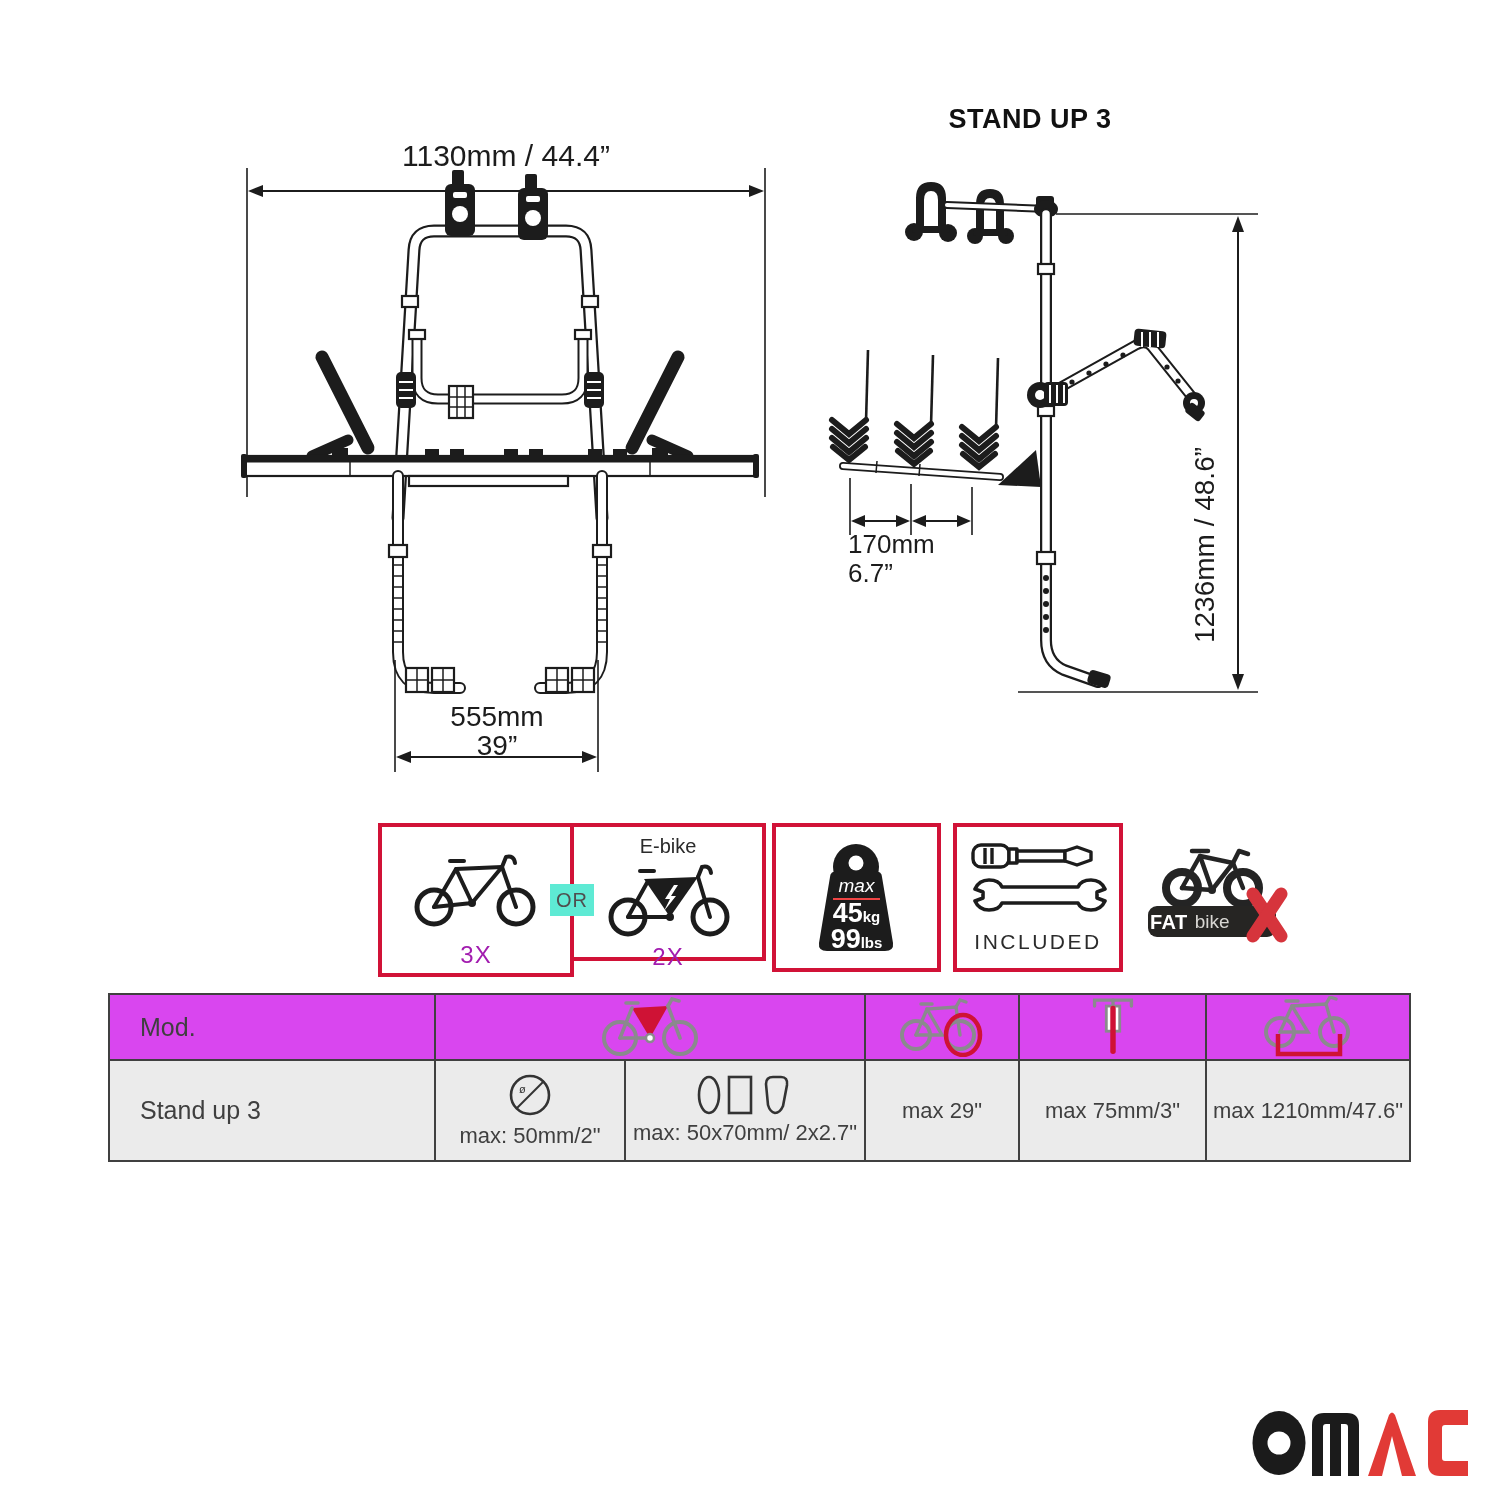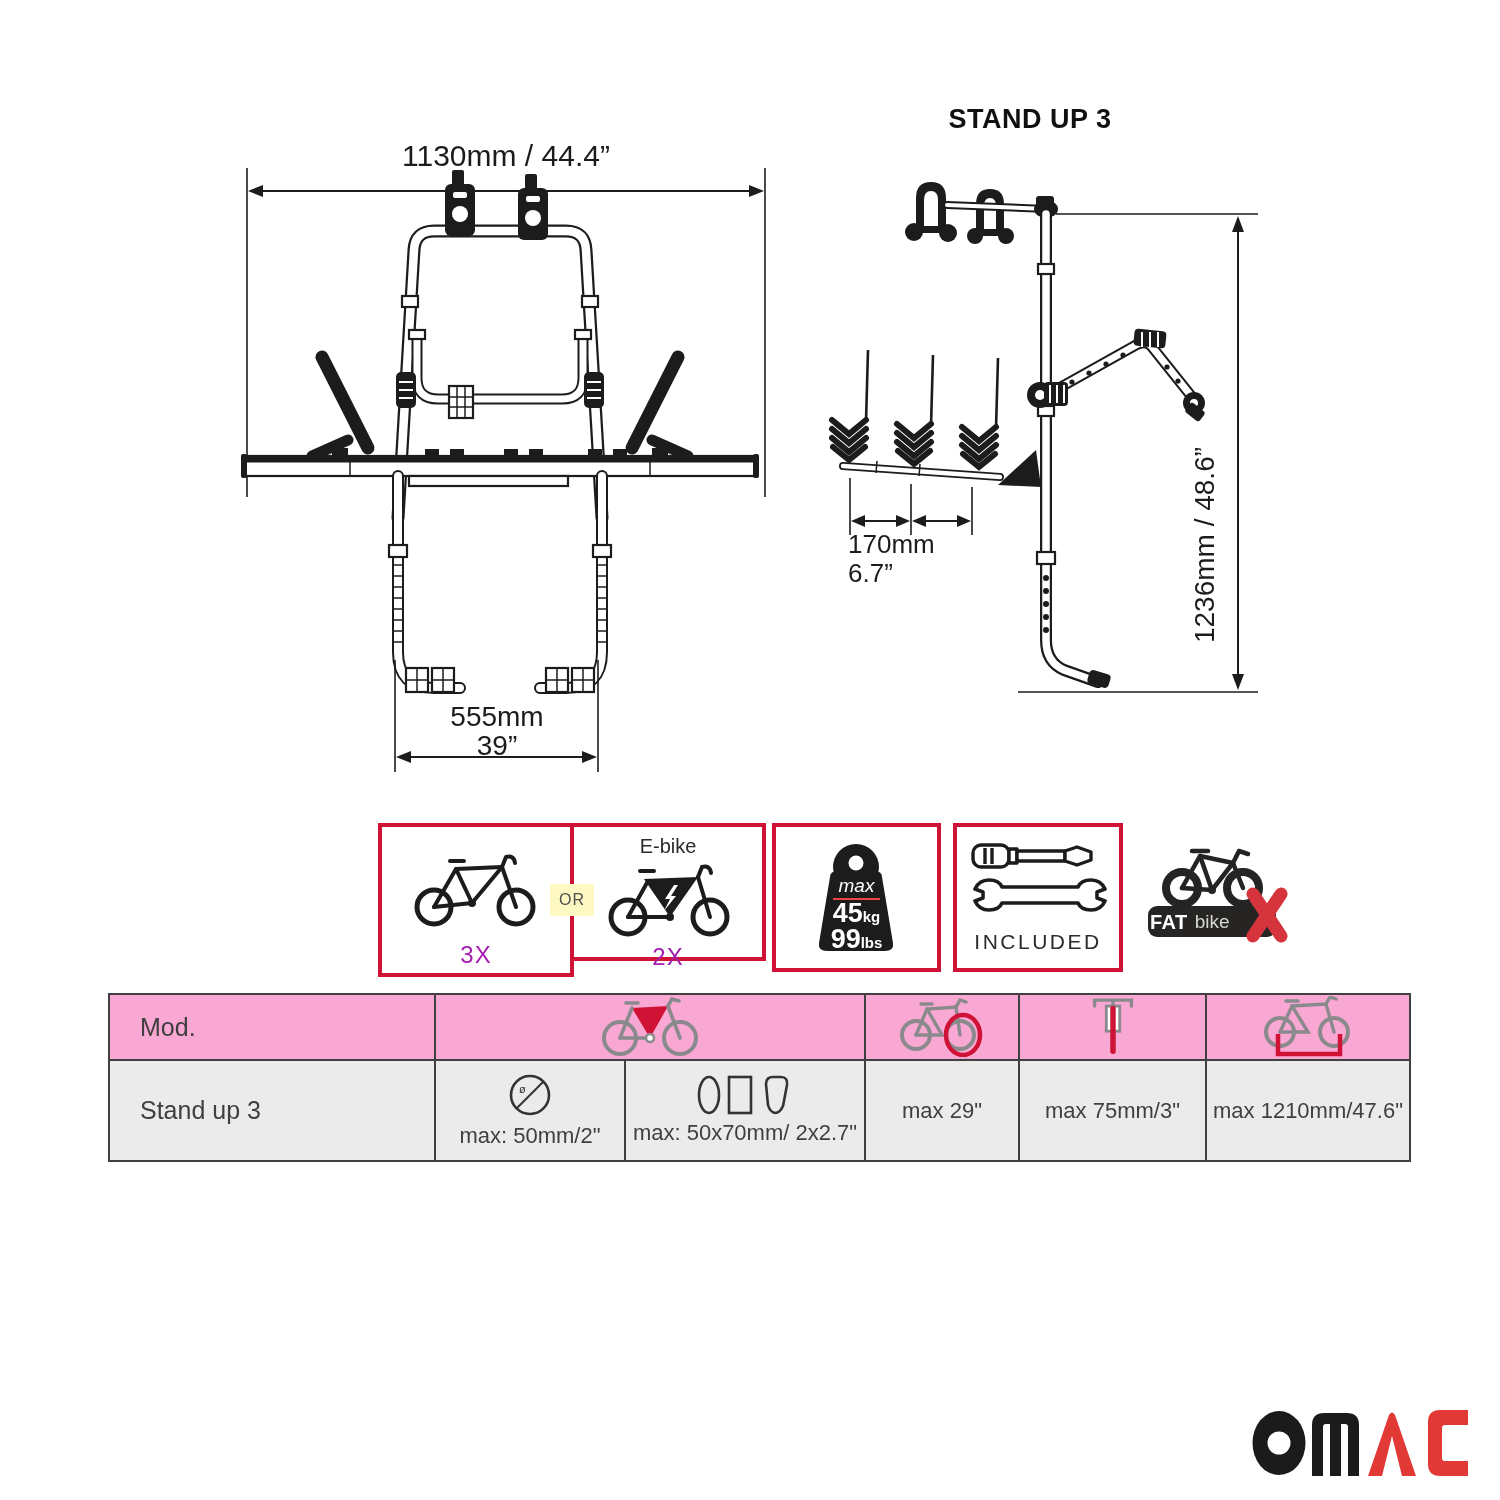--- a/index.html
+++ b/index.html
@@ -15,37 +15,37 @@
   .ah{fill:#1c1c1c;stroke:none;}
   .tubeA{stroke:#1c1c1c;fill:none;stroke-linecap:round;stroke-linejoin:round;}
   .tubeB{stroke:#ffffff;fill:none;stroke-linecap:round;stroke-linejoin:round;}
   .blk{fill:#1c1c1c;stroke:none;}
   .wht{fill:#ffffff;stroke:none;}
   .out{fill:#ffffff;stroke:#1c1c1c;stroke-width:2.2;}
   .thin{stroke:#1c1c1c;stroke-width:1.5;fill:none;}
   
   .fbox{position:absolute;border:4px solid #d11237;background:#fff;box-sizing:border-box;}
   .fcount{position:absolute;width:100%;text-align:center;font-size:24px;color:#a21caf;letter-spacing:1px;}
-  .orpill{position:absolute;background:#fef9c3;display:flex;align-items:center;justify-content:center;
-          font-size:16px;color:#4f4f4f;letter-spacing:1px;z-index:5;}
+  .orpill{position:absolute;background:#5eead4;display:flex;align-items:center;justify-content:center;
+          font-size:20px;color:#4f4f4f;letter-spacing:1px;z-index:5;}
   .ebikelabel{position:absolute;width:100%;text-align:center;font-size:20px;color:#2b2b2b;}
   .wtxt{position:absolute;text-align:center;color:#fff;font-weight:700;line-height:1;}
   .included{position:absolute;width:100%;text-align:center;font-size:21px;color:#2b2b2b;letter-spacing:2.5px;}
   .fatlabel{position:absolute;display:flex;align-items:center;gap:7px;}
   .fatbold{color:#fff;font-weight:800;font-size:20px;letter-spacing:.5px;}
   .fatlight{color:#d8d7d3;font-weight:400;font-size:19px;}
   
   .spec-table{position:absolute;left:108px;top:993px;width:1303px;box-sizing:border-box;
               border:2px solid #404040;background:#fff;}
   .trow{display:flex;}
   .th,.td{box-sizing:border-box;border-right:2px solid #404040;display:flex;flex-direction:column;
           align-items:center;justify-content:center;}
   .th.last,.td.last{border-right:none;}
   .theader{border-bottom:2px solid #404040;}
-  .theader .th{height:64px;background:#f9a8d4;}
+  .theader .th{height:64px;background:#d946ef;}
   .tdata .td{height:99px;background:#ebebeb;}
   .cellname{justify-content:center;align-items:flex-start;padding-left:30px;}
   .ttext{font-size:22px;color:#3f3f3f;}
   .tname{font-size:25px;color:#3f3f3f;}
   .icontxt{margin-top:5px;}
   
   #logo{position:absolute;left:1250px;top:1408px;}
 </style>
 </head>
 <body>

